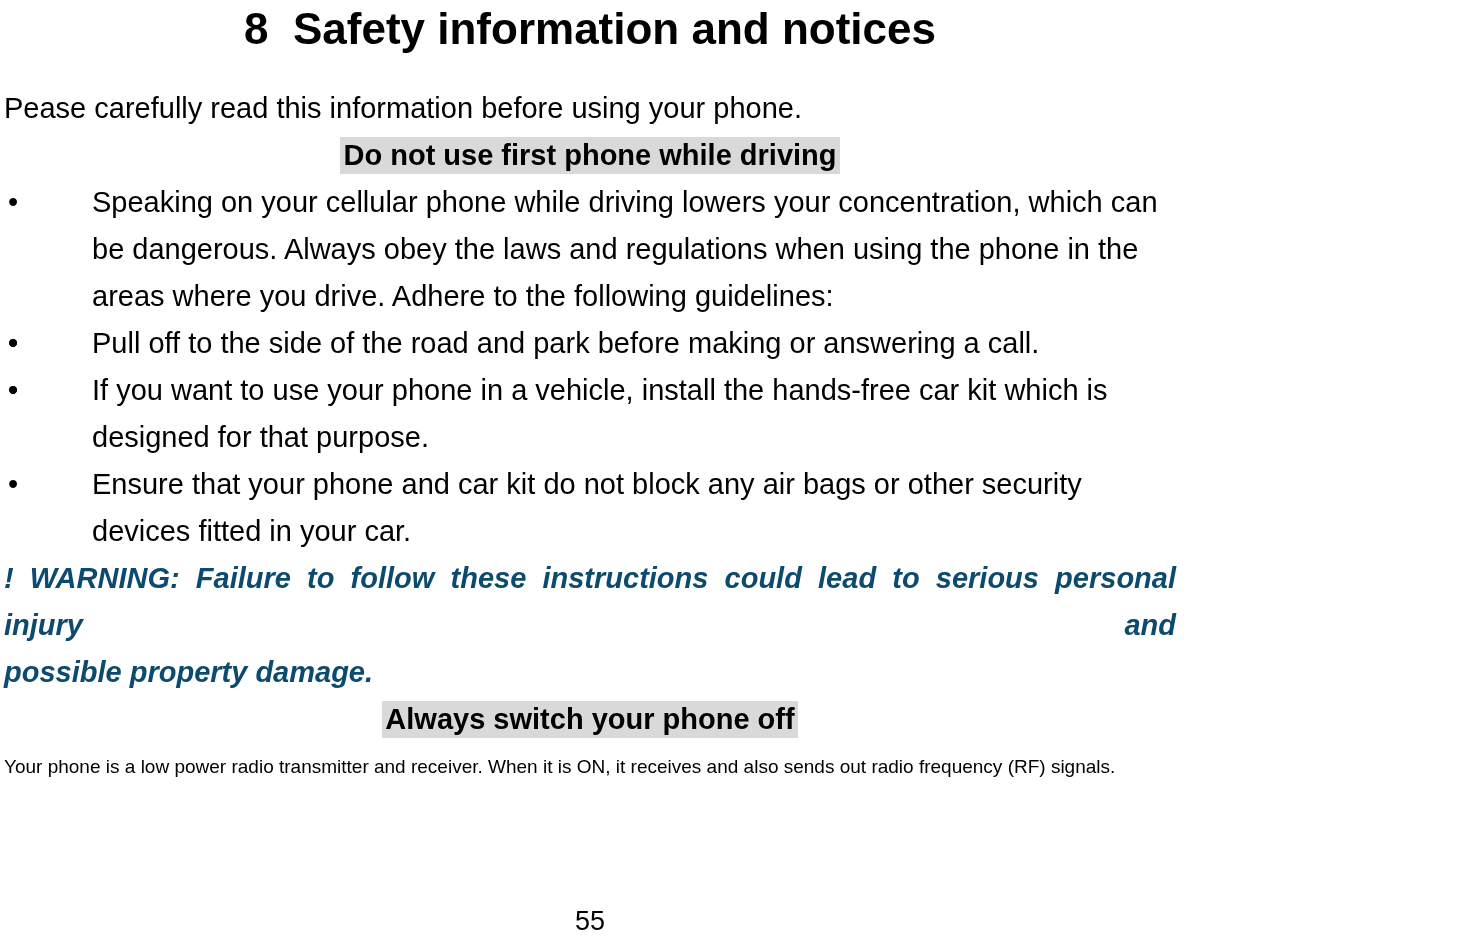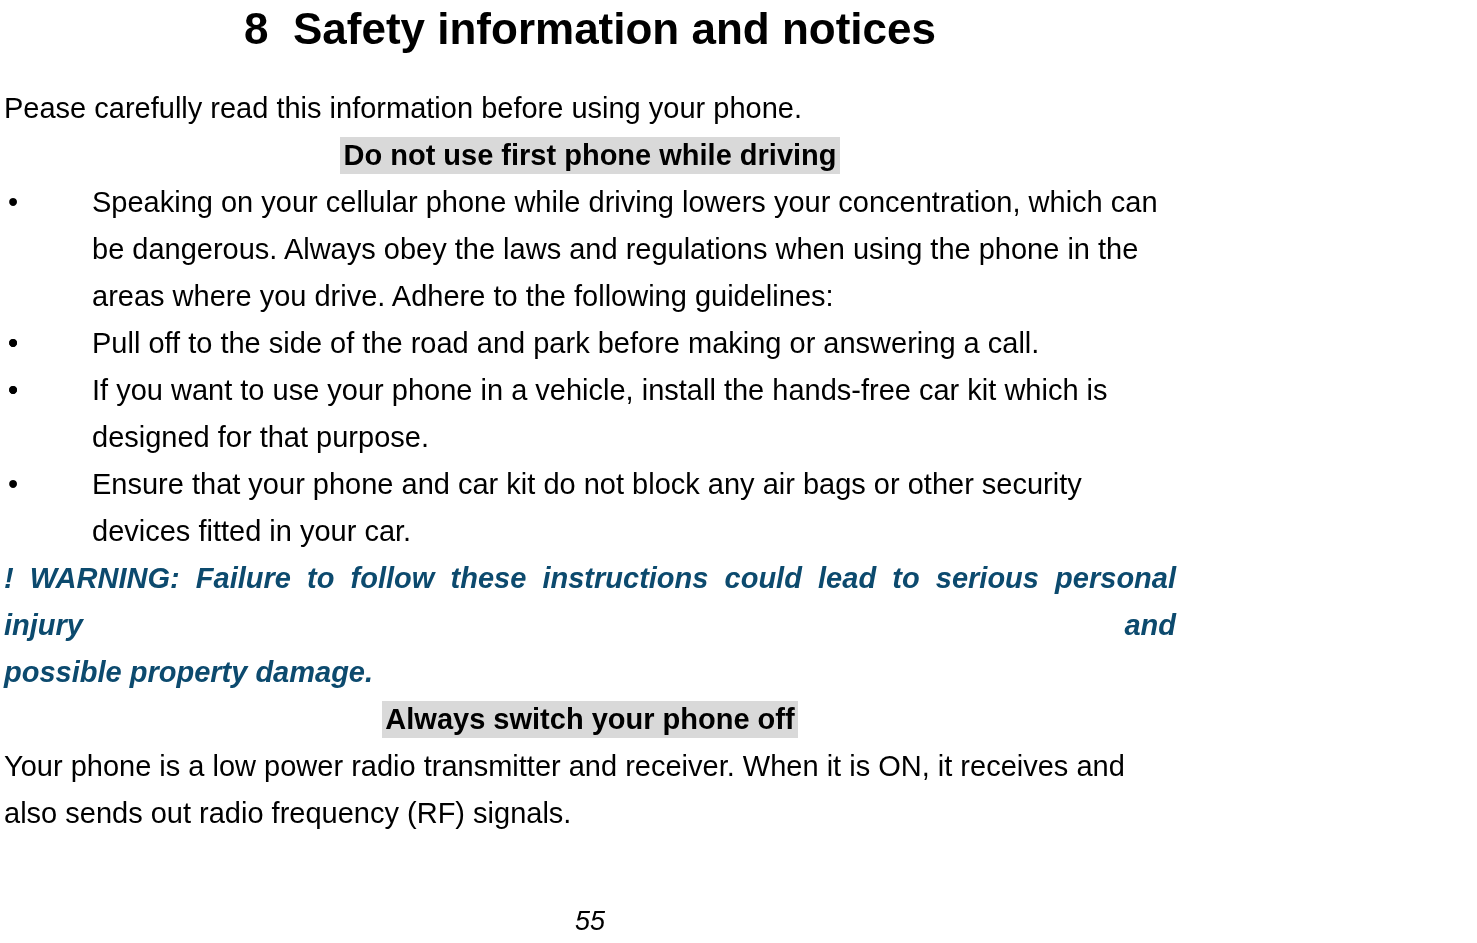--- a/index.html
+++ b/index.html
@@ -100,35 +100,34 @@
     white-space: pre-wrap;
   }
   .warning .line-b {
     display: block;
     text-align: left;
   }
 
   
   .closing {
     margin: 0;
-    font-size: 29px;
+    font-size: 19px;
     line-height: 47px;
     text-align: left;
   }
 
   
   .page-number {
     position: absolute;
     left: 0;
     right: 0;
     bottom: 6px;
     text-align: center;
     font-size: 27px;
     line-height: 32px;
-    font-style: italic;
   }
 </style>
 </head>
 <body>
 
 <div class="page">
 
   <h1 class="chapter-title">8  Safety information and notices</h1>
 
   <p class="body-text intro">Pease carefully read this information before using your phone.</p>

